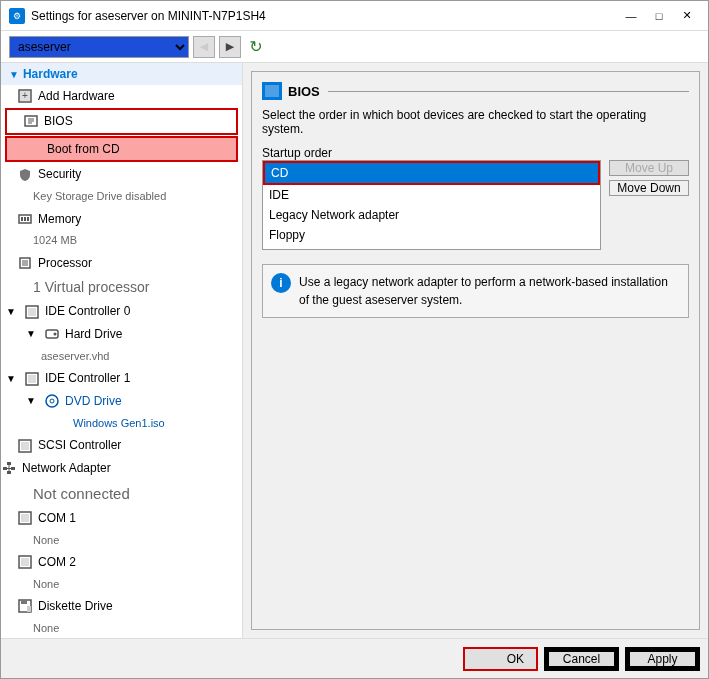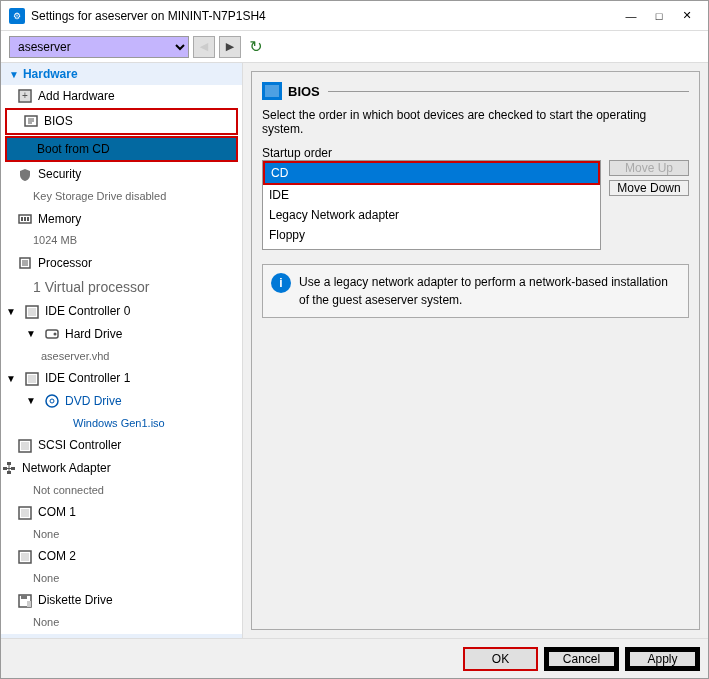--- a/index.html
+++ b/index.html
@@ -72,21 +72,21 @@
       padding: 0 8px;
       gap: 4px;
       border-bottom: 1px solid #ddd;
       flex-shrink: 0;
     }
     
     .server-select {
       width: 180px;
       height: 22px;
       border: 1px solid #999;
-      background: #c4b5fd;
+      background: #1d4ed8;
       padding: 0 4px;
       font-size: 12px;
     }
     
     .toolbar-nav-btn {
       width: 22px;
       height: 22px;
       background: #e0e0e0;
       border: 1px solid #aaa;
       cursor: pointer;
@@ -280,20 +280,21 @@
       background: #e0e0e0;
       border: 5px solid #000000;
       cursor: pointer;
       font-size: 12px;
       color: #000;
       padding: 0 12px;
     }
     
     .bottom-btn.ok-btn {
       border: 2px solid #cc0000;
+      text-align: right;
     }
     
     .bios-header-row {
       display: flex;
       align-items: center;
       margin-bottom: 8px;
     }
     
     .bios-header-icon {
       width: 20px;
@@ -368,21 +369,21 @@
           <svg width="14" height="14" viewBox="0 0 14 14">
               <rect x="1" y="2" width="12" height="10" fill="none" stroke="#555" stroke-width="1.5"></rect>
               <line x1="4" y1="5" x2="10" y2="5" stroke="#555" stroke-width="1"></line>
               <line x1="4" y1="7" x2="10" y2="7" stroke="#555" stroke-width="1"></line>
               <line x1="4" y1="9" x2="8" y2="9" stroke="#555" stroke-width="1"></line>
             </svg>
         </span>
         <span>BIOS</span>
       </div>
 
-      <div class="tree-item" style="padding-left:30px; border:2px solid #cc0000; margin:1px 4px; background:#0369a1;text-align:center;">
+      <div class="tree-item" style="padding-left:40px; border:2px solid #cc0000; margin:1px 4px; background:#fca5a5;text-align:center;">
         <span>Boot from CD</span>
       </div>
 
       <div class="tree-item" style="padding-left:16px;">
         <span class="item-icon">
           <svg width="14" height="14" viewBox="0 0 14 14">
               <path d="M7 1 L12 3 L12 7 C12 10 9.5 12.5 7 13 C4.5 12.5 2 10 2 7 L2 3 Z" fill="#555" opacity="0.8"></path>
             </svg>
         </span>
         <span>Security</span>
@@ -485,21 +486,21 @@
               <rect x="5" y="1" width="4" height="3" fill="#555"></rect>
               <rect x="5" y="10" width="4" height="3" fill="#555"></rect>
               <rect x="1" y="6" width="4" height="3" fill="#555"></rect>
               <rect x="9" y="6" width="4" height="3" fill="#555"></rect>
               <line x1="7" y1="4" x2="7" y2="10" stroke="#555"></line>
               <line x1="3" y1="7.5" x2="11" y2="7.5" stroke="#555"></line>
             </svg>
         </span>
         <span>Network Adapter</span>
       </div>
-      <div class="tree-item" style="padding-left:32px; color:#666; font-size:11px;">
+      <div class="tree-item" style="padding-left:32px; color:#666; font-size:15px;">
         <span>Not connected</span>
       </div>
 
       <div class="tree-item" style="padding-left:16px;">
         <span class="item-icon">
           <svg width="14" height="14" viewBox="0 0 14 14">
               <rect x="1" y="1" width="12" height="12" fill="none" stroke="#555" stroke-width="1.5"></rect>
               <rect x="3" y="3" width="8" height="8" fill="#ddd"></rect>
             </svg>
         </span>

